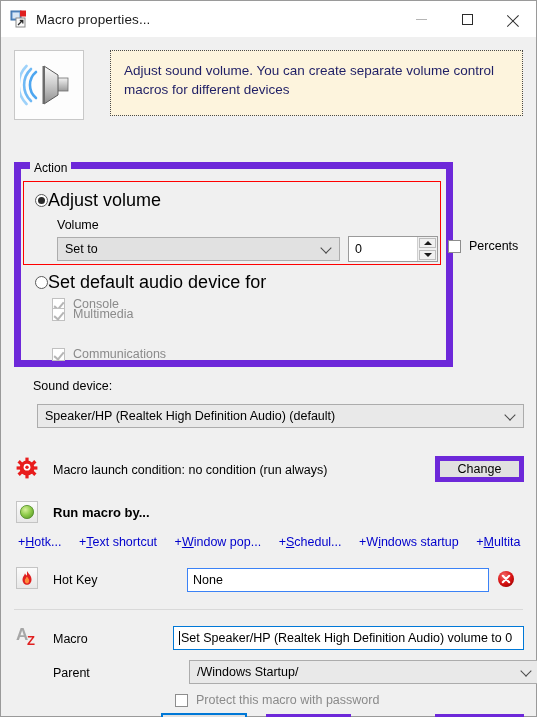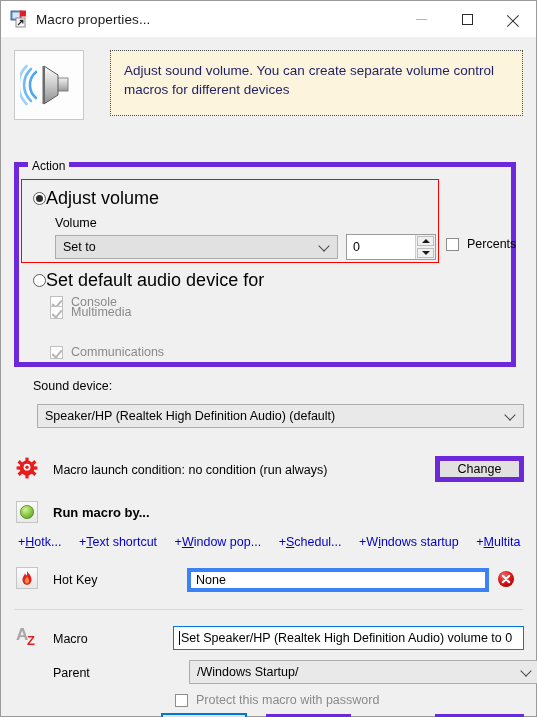--- a/index.html
+++ b/index.html
@@ -133,24 +133,24 @@
     font-size: 13.5px;
     line-height: 19px;
     padding: 10px 10px 0 13px;
   }
 
   
   .groupbox {
     position: absolute;
     left: 13px;
     top: 125px;
-    width: 502px;
+    width: 439px;
     height: 205px;
     box-sizing: border-box;
-    border: 5px solid #6d28d9;
+    border: 7px solid #6d28d9;
   }
   .groupbox-title {
     position: absolute;
     left: 9px;
     top: -8px;
     background: #f0f0f0;
     padding: 0 4px;
     font-size: 12px;
     color: #000;
   }
@@ -348,21 +348,21 @@
     left: 13px;
     right: 13px;
     height: 1px;
     background: #d9d9d9;
   }
 
   
   .tinput {
     position: absolute;
     box-sizing: border-box;
-    border: 4px solid #3b82f6;
+    border: 1px solid #3b82f6;
     background: #fff;
     height: 24px;
     display: flex;
     align-items: center;
     padding-left: 5px;
     font-size: 12.5px;
     color: #000;
     overflow: hidden;
     white-space: nowrap;
   }

